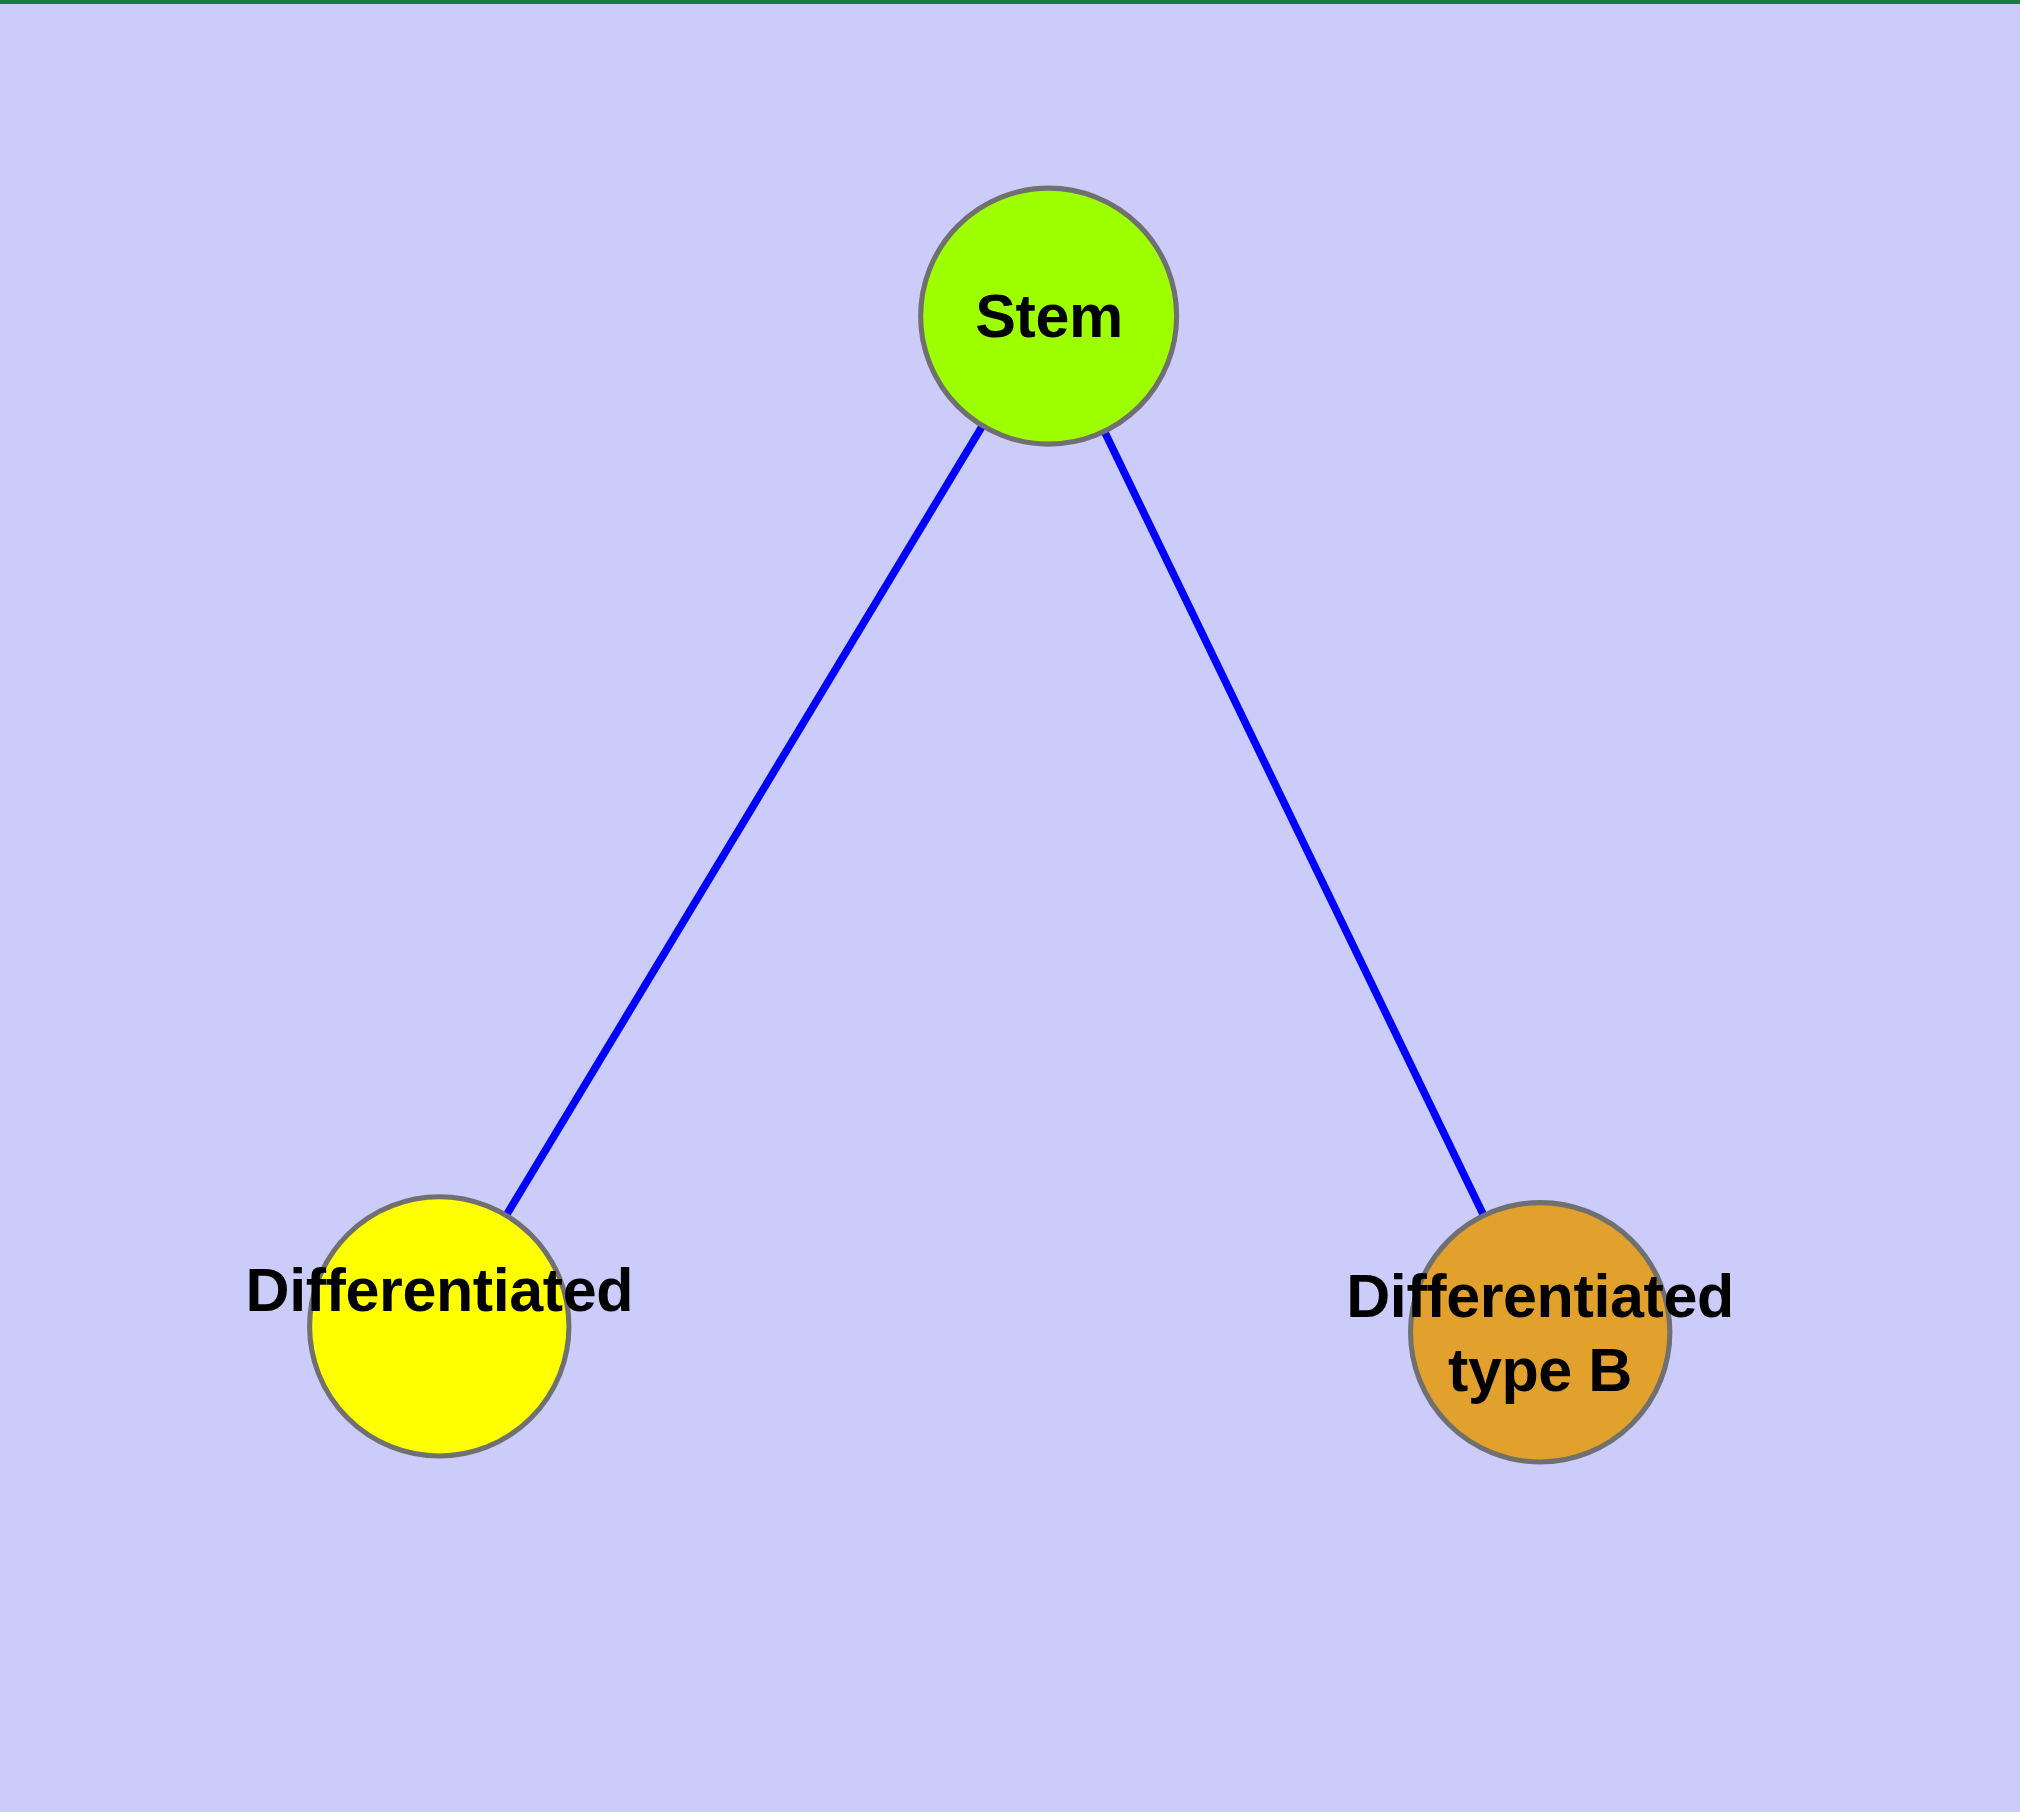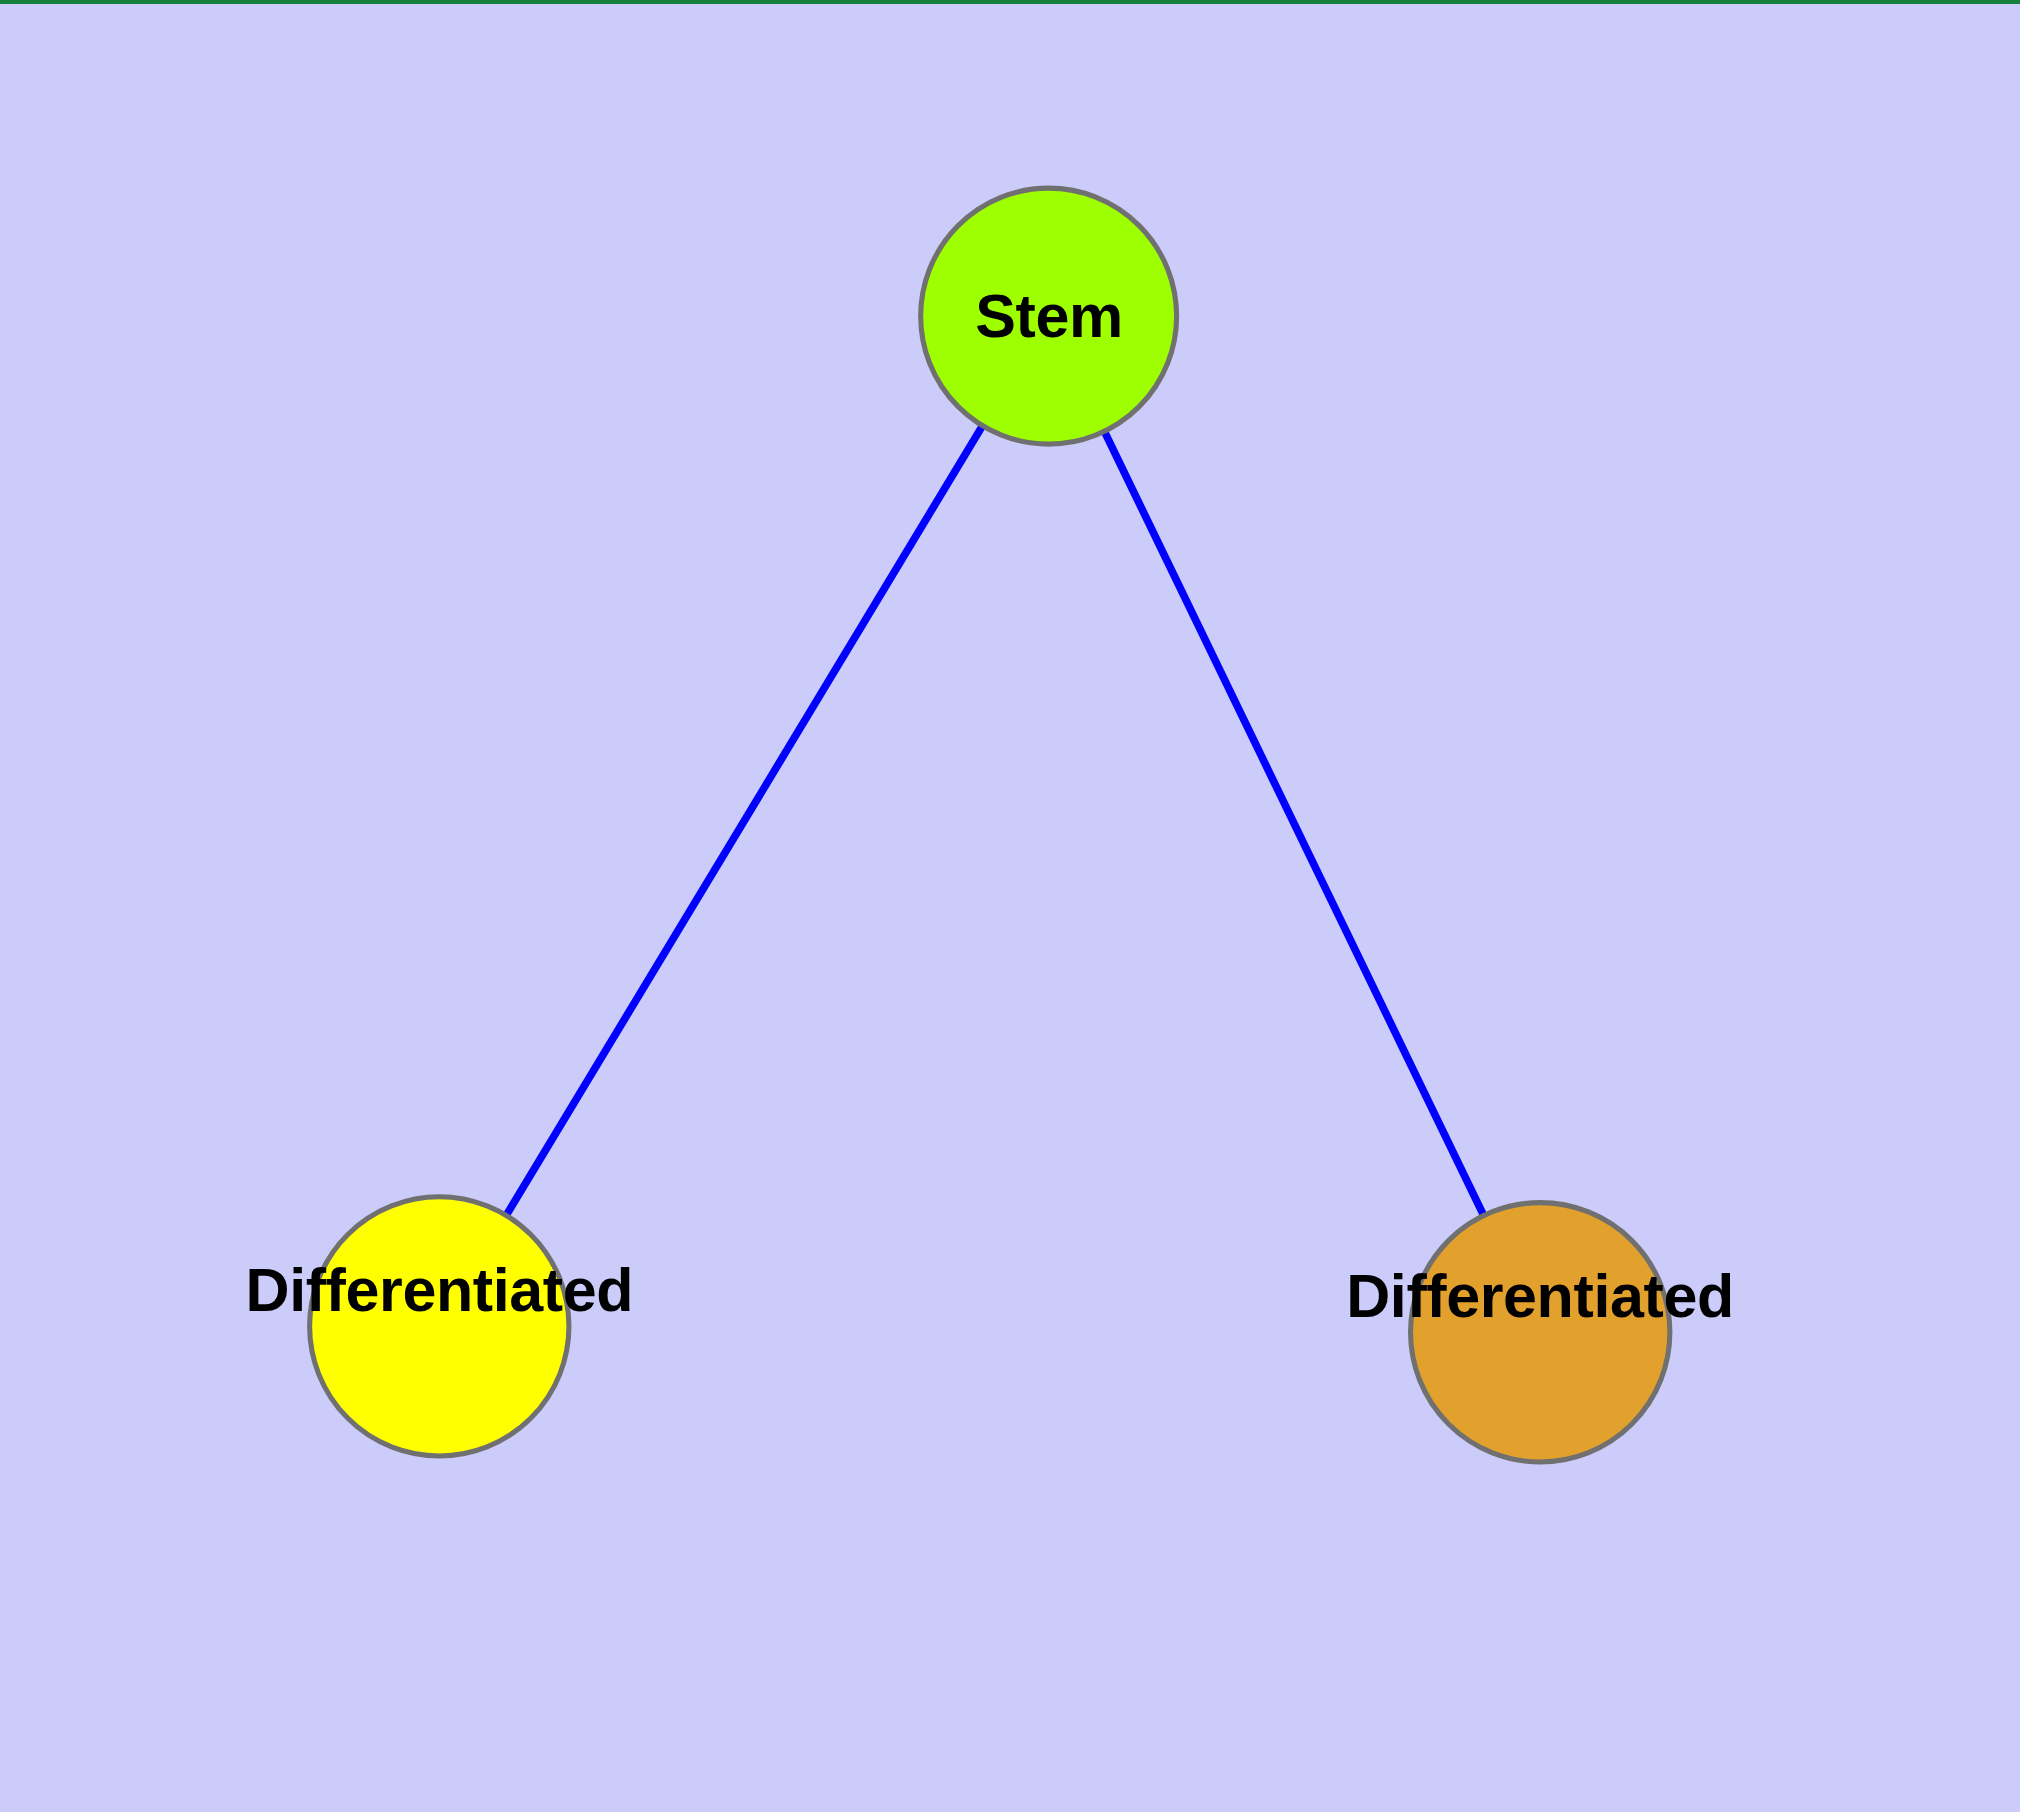--- a/index.html
+++ b/index.html
@@ -73,16 +73,17 @@
   <div class="node-label" style="left:625px; top:279px; width:848px;">
     <span class="line">Stem</span>
   </div>
 
   <div class="node-label" style="left:15.3px; top:1253px; width:848px;">
     <span class="line">Differentiated</span>
   </div>
 
   <div class="node-label" style="left:1116px; top:1259px; width:848px;">
     <span class="line">Differentiated</span>
+    <span class="line">type B</span>
   </div>
 
 </div>
 
 
 </body></html>

